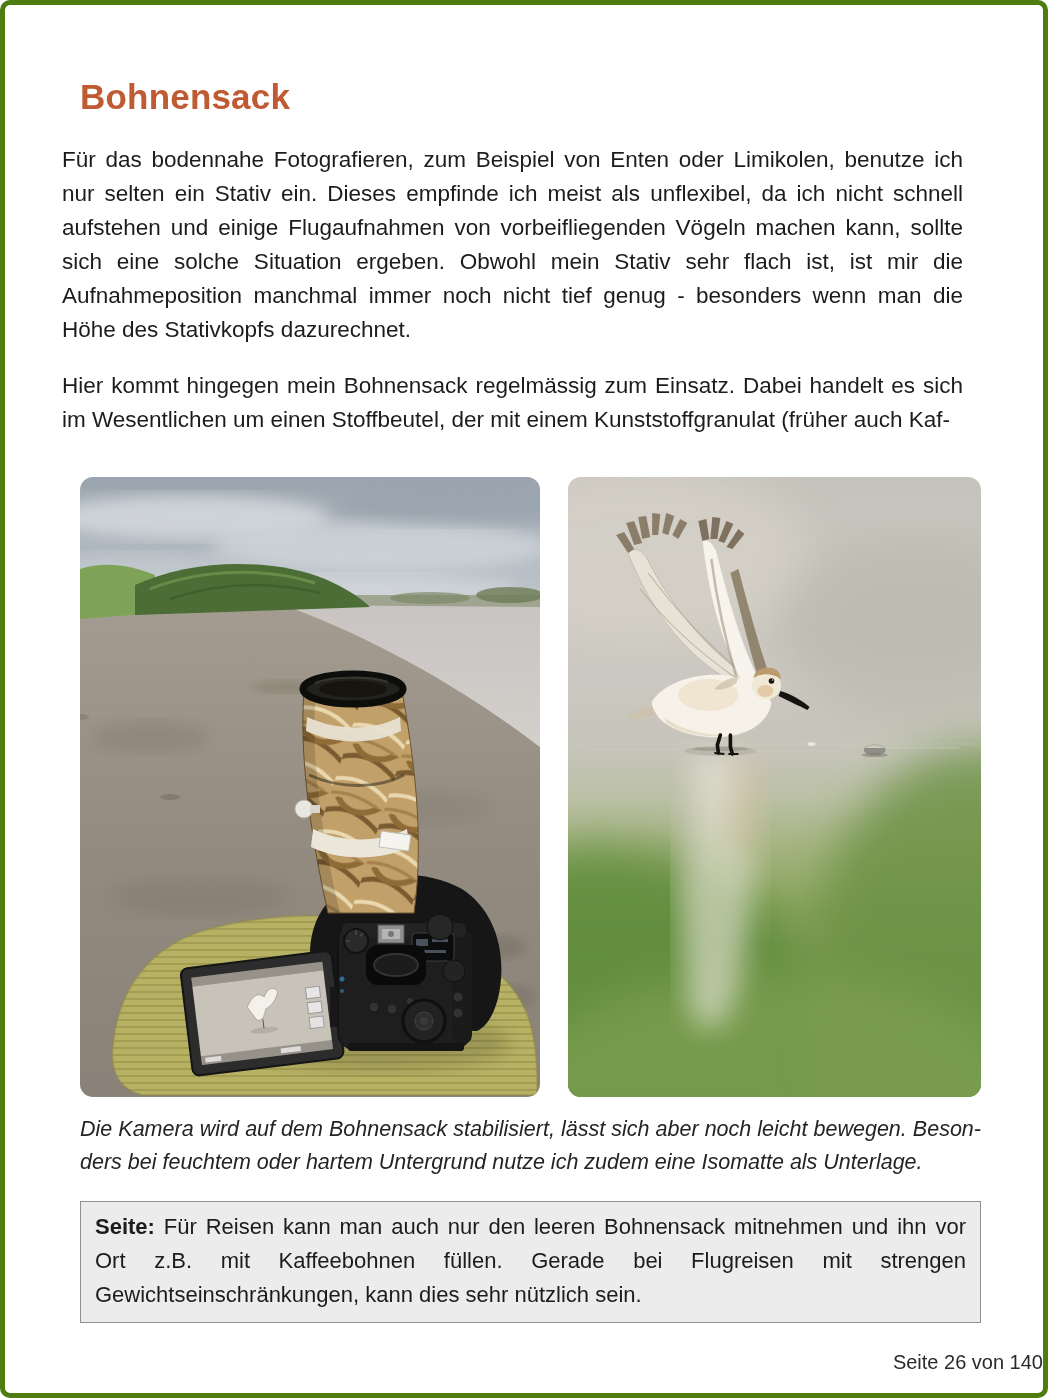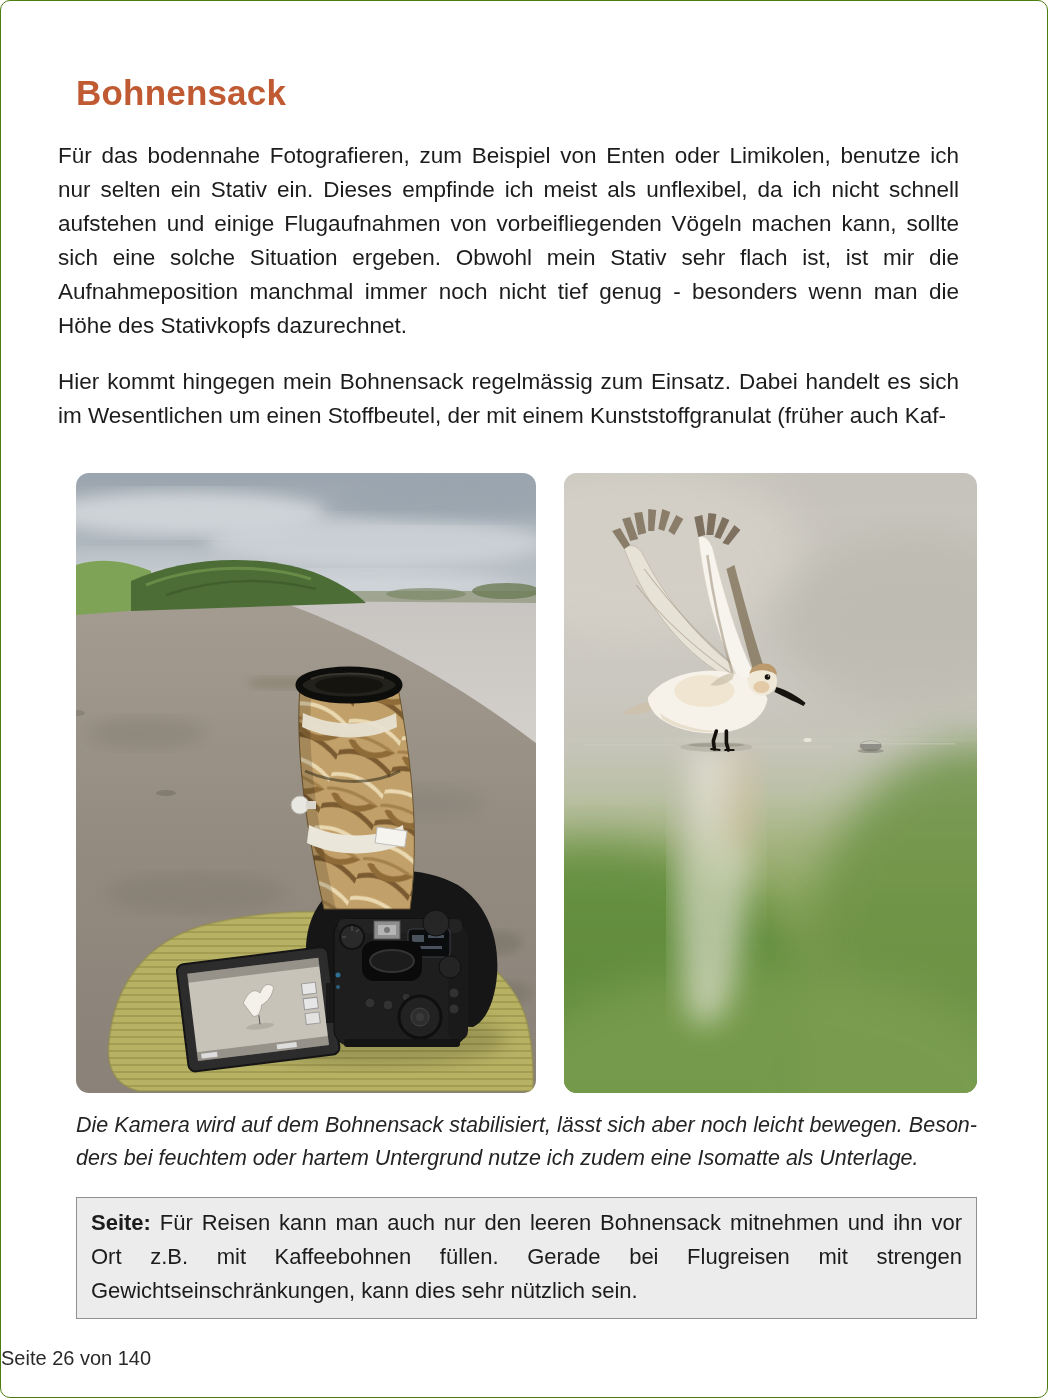--- a/index.html
+++ b/index.html
@@ -1,19 +1,19 @@
 <!DOCTYPE html>
 <html><head>
 <meta charset="utf-8">
 <style>
   html,body { margin:0; padding:0; background:#ffffff; }
   body { width:1050px; height:1400px; font-family:"Liberation Sans", sans-serif; }
   .page {
     position:relative; width:1048px; height:1398px; box-sizing:border-box;
-    background:#ffffff; border:1px solid #4d7c0f; border-radius:10px; overflow:hidden;
+    background:#ffffff; border:5px solid #4d7c0f; border-radius:10px; overflow:hidden;
     color:#1c1c1c;
   }
   .page-title {
     position:absolute; left:75px; top:72px; margin:0;
     font-size:35px; font-weight:700; color:#bf5a32; letter-spacing:0.2px;
   }
   .body-par {
     position:absolute; left:57px; width:901px; margin:0;
     font-size:22.5px; line-height:34px; text-align:justify;
     hyphens:manual; -webkit-hyphens:manual; color:#1c1c1c;
@@ -35,21 +35,21 @@
   }
   .tip-box {
     position:absolute; left:75px; top:1196px; width:901px; box-sizing:border-box;
     background:#ececec; border:1.5px solid #909090;
     padding:8px 14px 10px 14px;
     font-size:22px; line-height:34px; text-align:justify; hyphens:manual;
   }
   .tip-box b { font-weight:700; }
   .page-footer {
     position:absolute; left:0; top:1346px; width:100%;
-    text-align:left; font-size:20px; color:#2a2a2a;
+    text-align:right; font-size:20px; color:#2a2a2a;
   }
 </style>
 </head>
 <body>
 
 <div class="page">
 
   <h1 class="page-title">Bohnensack</h1>
 
   <p class="body-par par-1">Für das bodennahe Fotografieren, zum Beispiel von Enten oder Limikolen, benutze ich nur selten ein Stativ ein. Dieses empfinde ich meist als unflexibel, da ich nicht schnell aufste­hen und einige Flugaufnahmen von vorbeifliegenden Vögeln machen kann, sollte sich eine solche Situation ergeben. Obwohl mein Stativ sehr flach ist, ist mir die Aufnahmeposi­tion manchmal immer noch nicht tief genug - besonders wenn man die Höhe des Stativ­kopfs dazurechnet.</p>

